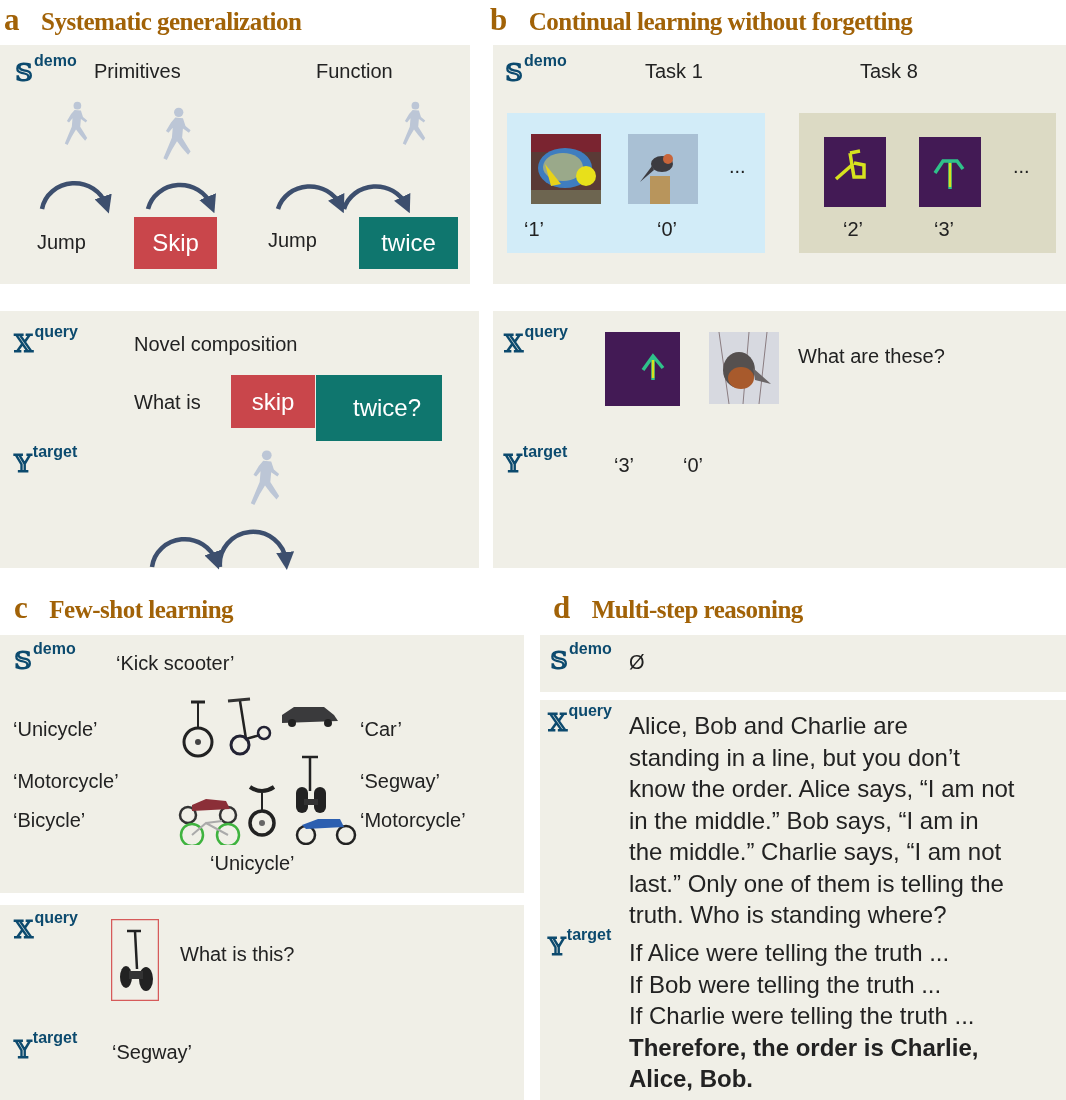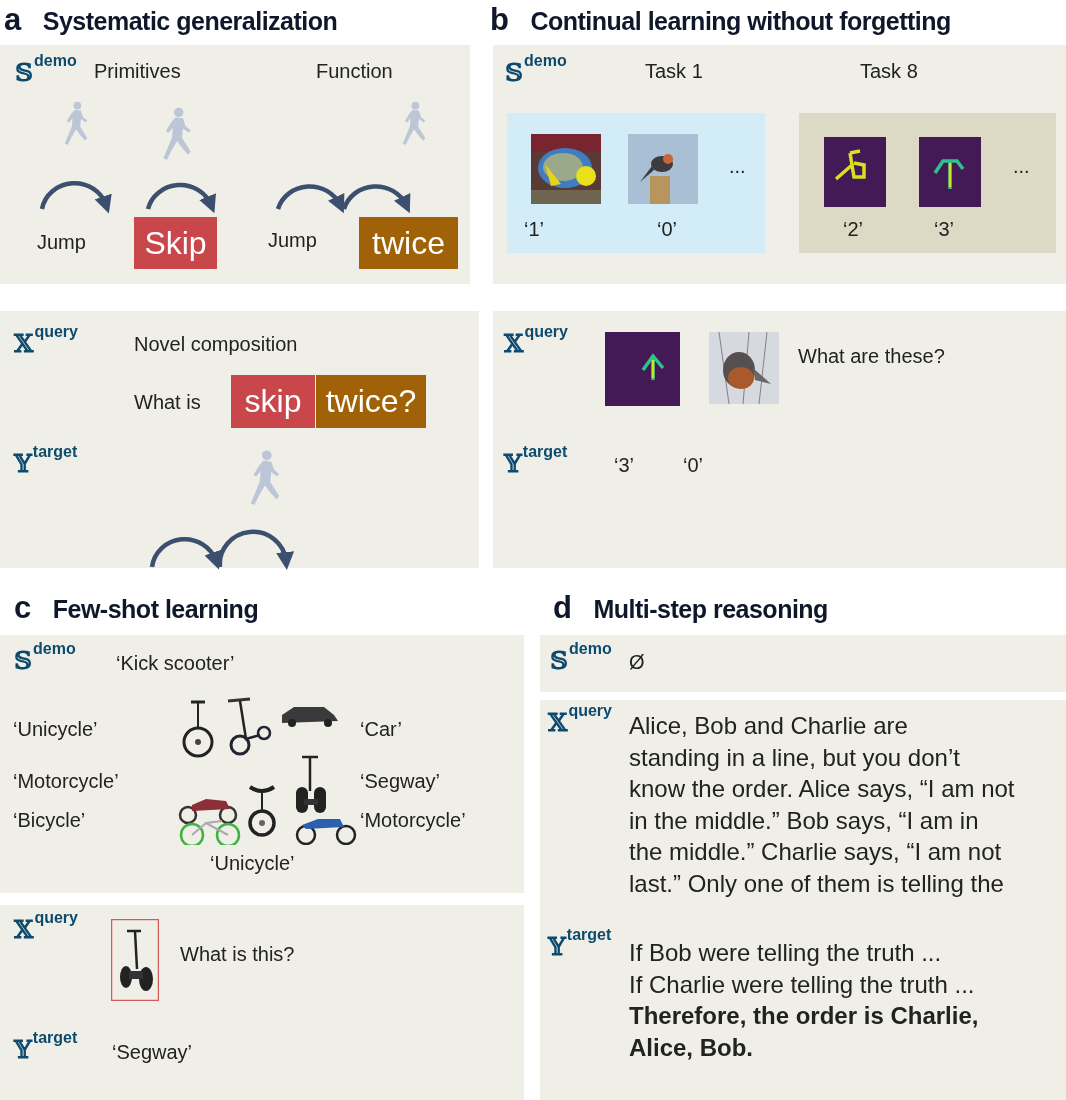--- a/index.html
+++ b/index.html
@@ -1,26 +1,26 @@
 <!DOCTYPE html>
 <html><head>
 <meta charset="utf-8">
 <style>
   html,body{margin:0;padding:0;background:#ffffff;}
   body{width:1066px;height:1100px;position:relative;overflow:hidden;font-family:"Liberation Sans",sans-serif;color:#222;}
   .abs{position:absolute;}
   .box{position:absolute;background:#f0efe7;}
-  .title{position:absolute;font-family:Liberation Sans, sans-serif;font-weight:bold;font-size:25px;color:#0f172a;white-space:nowrap;letter-spacing:-0.5px;}
+  .title{position:absolute;font-family:Liberation Serif, serif;font-weight:bold;font-size:25px;color:#a16207;white-space:nowrap;letter-spacing:-0.5px;}
   .title .letter{font-size:31px;margin-right:22px;}
   .sym{position:absolute;font-family:"DejaVu Serif",serif;font-size:25px;color:#0c4a6e;white-space:nowrap;font-weight:bold;}
   .sym sup{font-family:"Liberation Sans",sans-serif;font-size:16px;vertical-align:top;position:relative;top:-6px;margin-left:1px;}
   .txt{position:absolute;font-size:20px;color:#222;white-space:nowrap;}
-  .tag{position:absolute;color:#fff;font-size:32px;display:flex;align-items:center;justify-content:center;}
+  .tag{position:absolute;color:#fff;font-size:24px;display:flex;align-items:center;justify-content:center;}
   .red{background:#c9464b;}
-  .blue{background:#a16207;}
+  .blue{background:#0f766e;}
   .thumb{position:absolute;}
   .para{position:absolute;font-size:24px;line-height:31.5px;color:#222;}
   .bold{font-weight:bold;}
 </style>
 </head>
 <body>
 
 <svg width="0" height="0" style="position:absolute">
   <defs>
     <symbol id="runner" viewBox="0 0 40 70">
@@ -63,21 +63,21 @@
   <div class="tag red" style="left:134px;top:172px;width:83px;height:52px;">Skip</div>
   <div class="txt" style="left:268px;top:184px;">Jump</div>
   <div class="tag blue" style="left:359px;top:172px;width:99px;height:52px;">twice</div>
 </div>
 
 <div class="box" style="left:0;top:311px;width:479px;height:257px;">
   <div class="sym" style="left:14px;top:18px;"><span>𝕏</span><sup>query</sup></div>
   <div class="txt" style="left:134px;top:22px;">Novel composition</div>
   <div class="txt" style="left:134px;top:80px;">What is</div>
   <div class="tag red" style="left:231px;top:64px;width:84px;height:53px;">skip</div>
-  <div class="tag blue" style="left:316px;top:64px;width:110px;height:53px;">twice?</div>
+  <div class="tag blue" style="left:316px;top:64px;width:110px;height:66px;padding-left:16px;">twice?</div>
 
   <div class="sym" style="left:14px;top:138px;"><span>𝕐</span><sup>target</sup></div>
   <svg class="abs" style="left:247px;top:139px" width="36" height="62">
       <use href="#runner"></use>
     </svg>
   <svg class="abs" style="left:140px;top:200px" width="170" height="60">
     <path d="M12 56 A33 32 0 0 1 76 50" fill="none" stroke="#3d4f6e" stroke-width="4.5" marker-end="url(#ah)"></path>
     <path d="M80 56 A33 32 0 0 1 146 50" fill="none" stroke="#3d4f6e" stroke-width="4.5" marker-end="url(#ah)"></path>
   </svg>
 </div>
@@ -248,22 +248,24 @@
 
 <div class="box" style="left:540px;top:700px;width:526px;height:400px;">
   <div class="sym" style="left:8px;top:8px;"><span>𝕏</span><sup>query</sup></div>
   <div class="para" style="left:89px;top:10px;">
     <div>Alice, Bob and Charlie are</div>
     <div>standing in a line, but you don’t</div>
     <div>know the order. Alice says, “I am not</div>
     <div>in the middle.” Bob says, “I am in</div>
     <div>the middle.” Charlie says, “I am not</div>
     <div>last.” Only one of them is telling the</div>
+    <div>truth. Who is standing where?</div>
   </div>
 
   <div class="sym" style="left:8px;top:232px;"><span>𝕐</span><sup>target</sup></div>
   <div class="para" style="left:89px;top:237px;">
+    <div>If Alice were telling the truth ...</div>
     <div>If Bob were telling the truth ...</div>
     <div>If Charlie were telling the truth ...</div>
     <div class="bold">Therefore, the order is Charlie,</div>
     <div class="bold">Alice, Bob.</div>
   </div>
 </div>
 
 </body></html>

